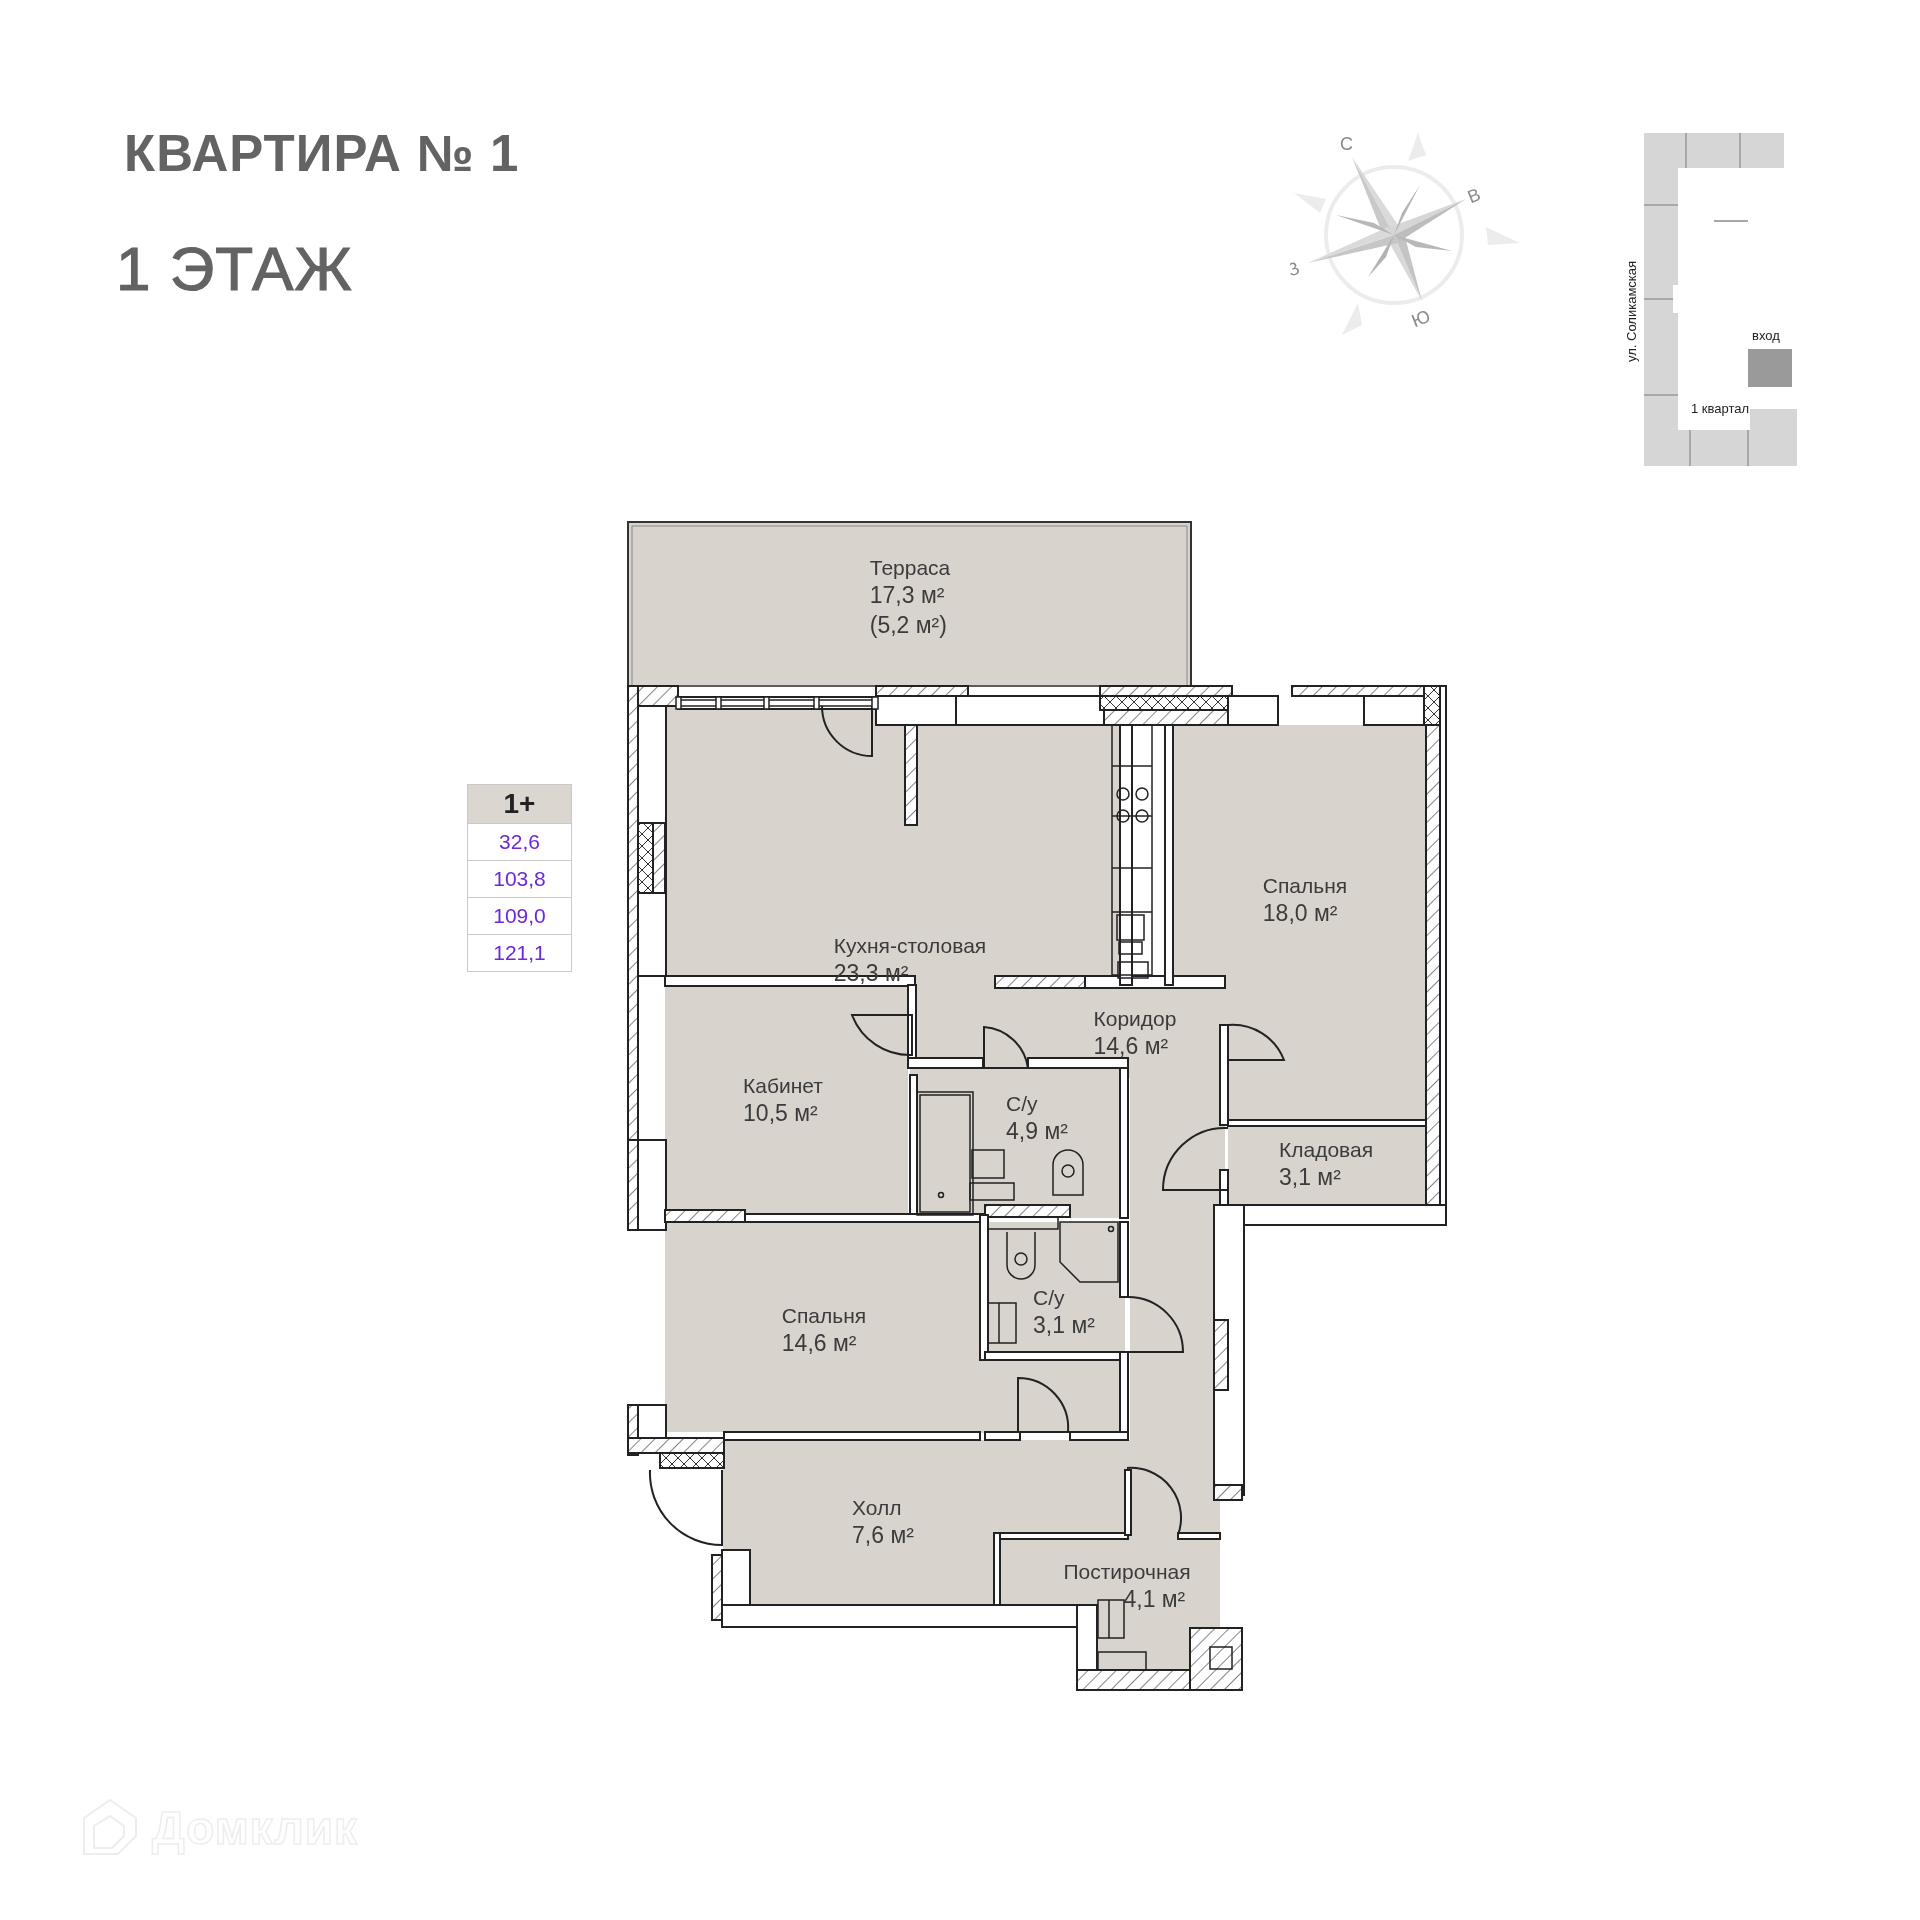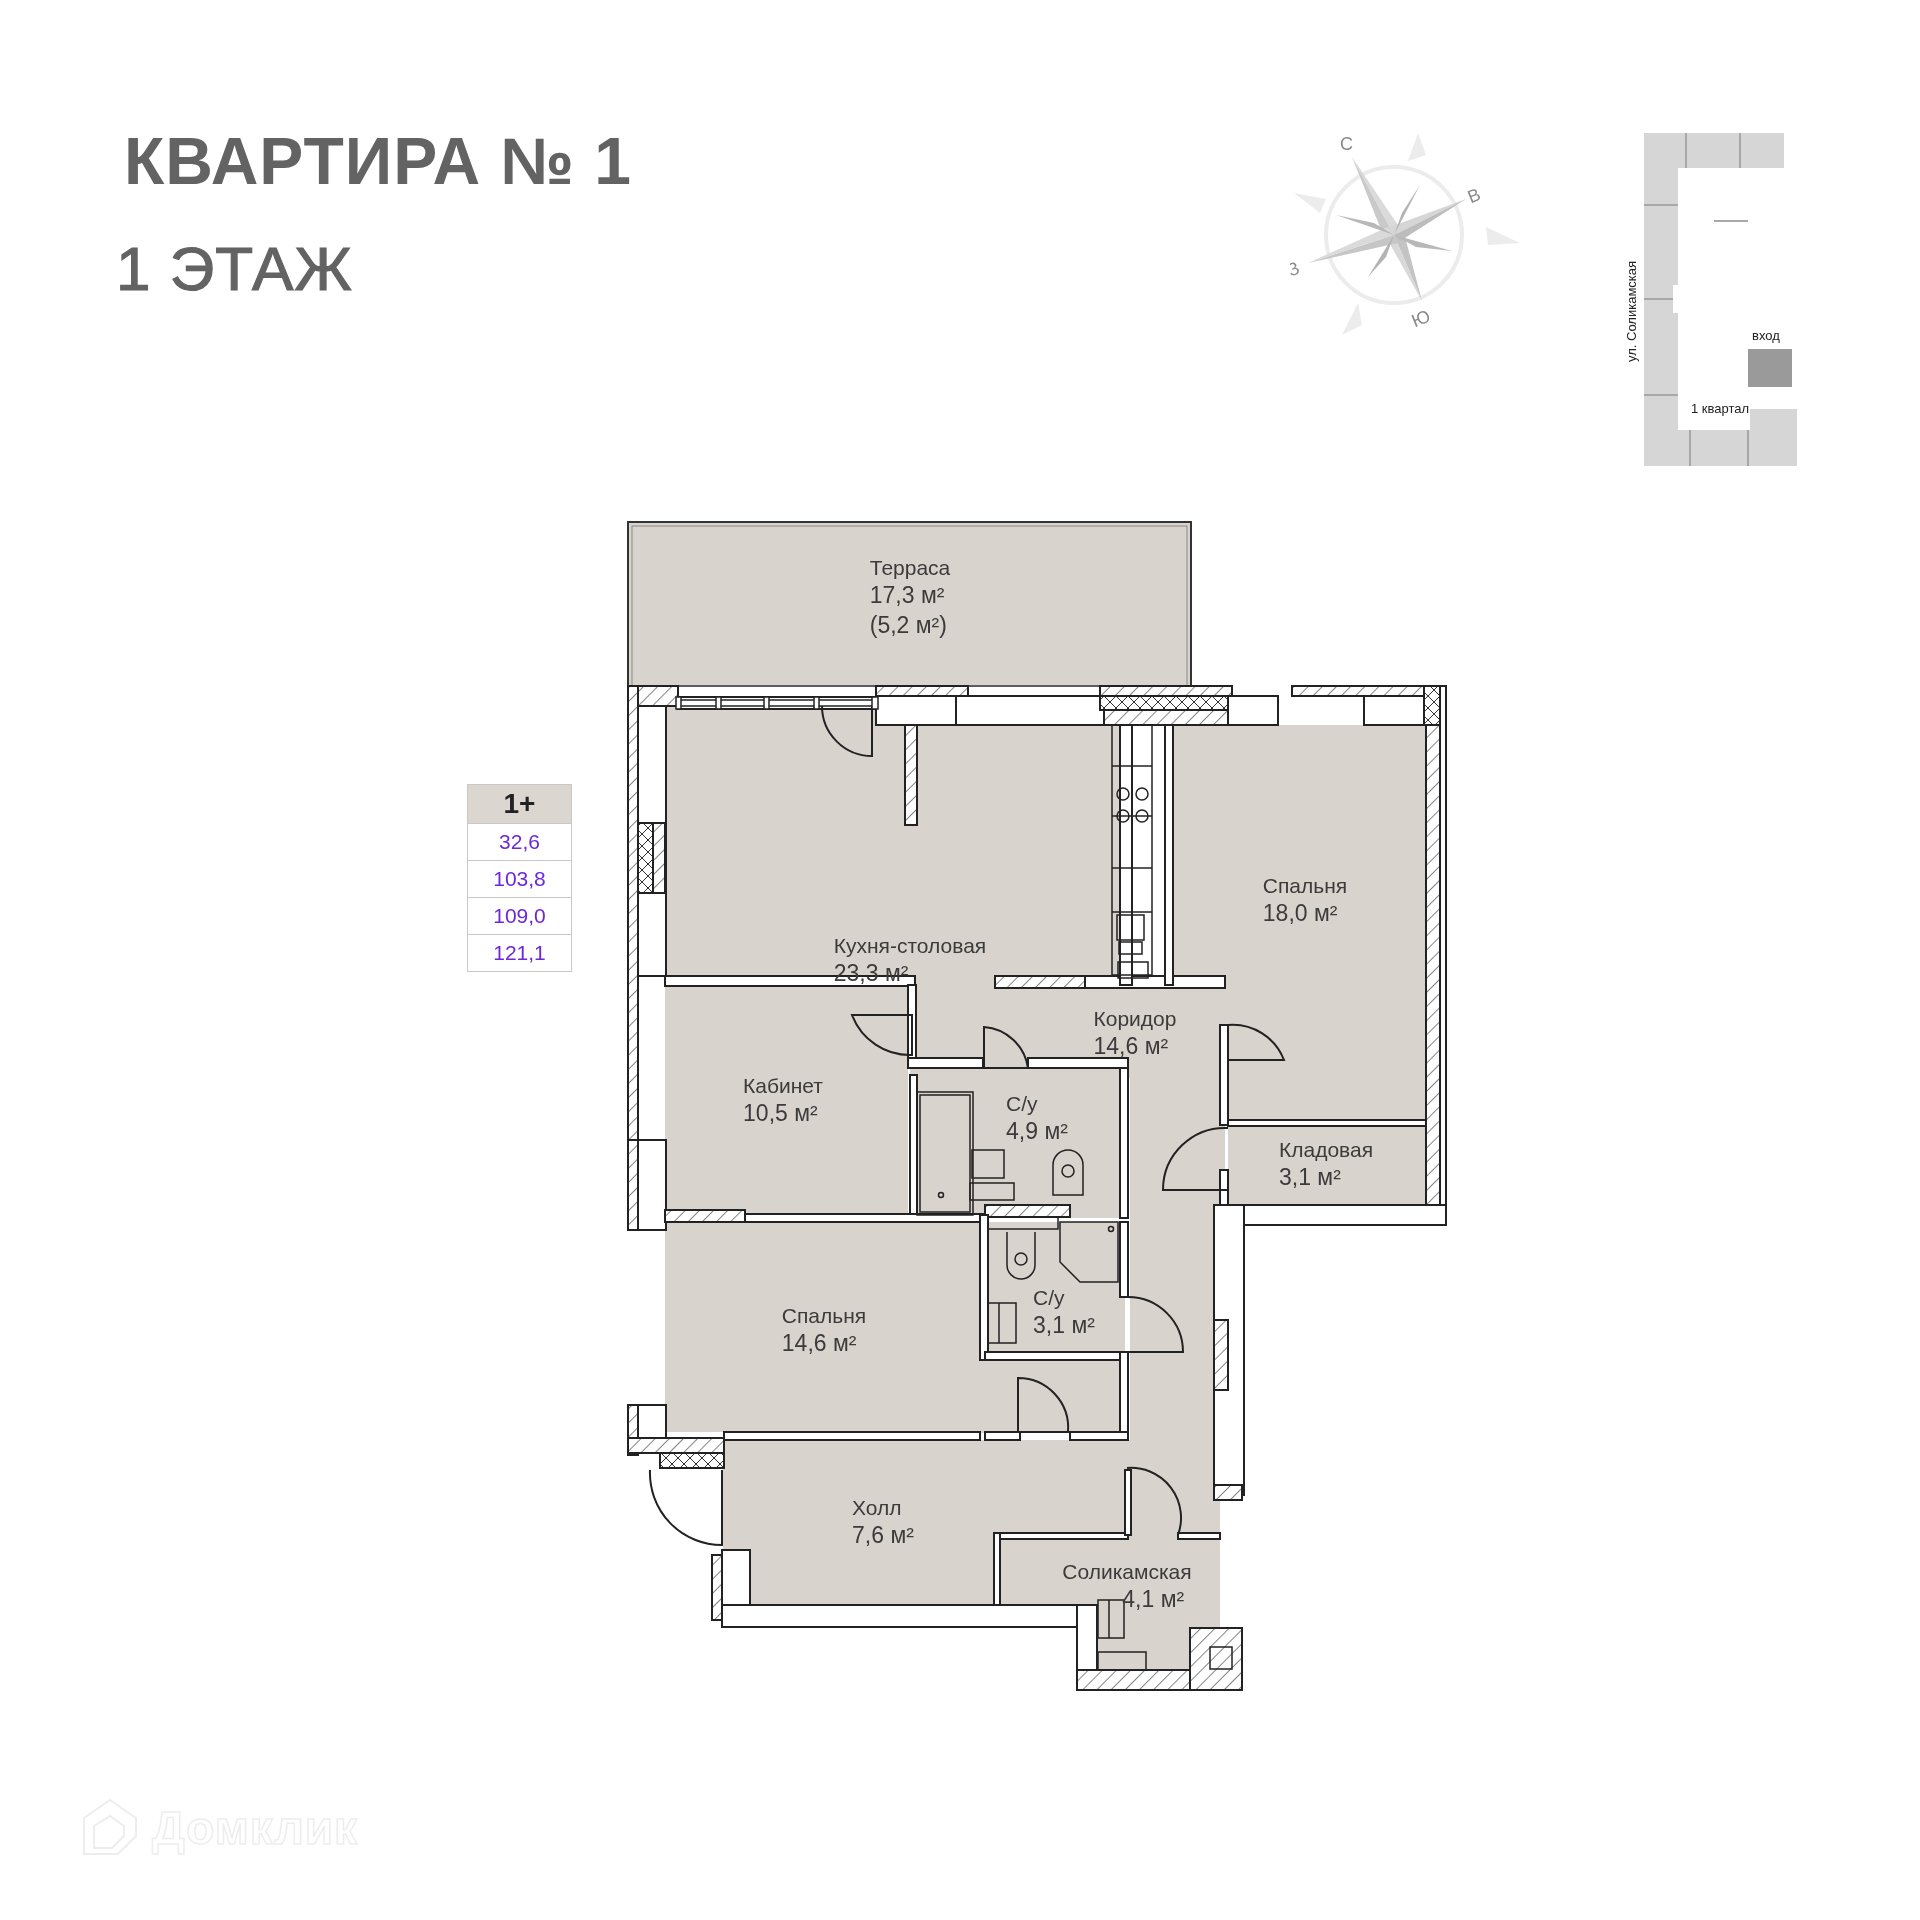--- a/index.html
+++ b/index.html
@@ -4,21 +4,21 @@
 <style>
   html, body { margin: 0; padding: 0; }
   body {
     width: 1920px; height: 1920px; position: relative; overflow: hidden;
     background: #ffffff;
     font-family: "Liberation Sans", "DejaVu Sans", sans-serif;
     color: #3a3a3a;
   }
   .title {
     position: absolute; left: 124px; top: 128px;
-    font-size: 66px; font-weight: 700; color: #636363; letter-spacing: 1px;
+    font-size: 51px; font-weight: 700; color: #636363; letter-spacing: 1px;
     line-height: 1;
   }
   .subtitle {
     position: absolute; left: 116px; top: 238px;
     font-size: 62px; font-weight: 400; color: #636363; letter-spacing: 1px;
     line-height: 1;
     -webkit-text-stroke: 1.2px #636363;
   }
   .compass { position: absolute; left: 1290px; top: 125px; width: 240px; height: 240px; }
   .site { position: absolute; left: 1595px; top: 125px; width: 240px; height: 360px; }
@@ -346,21 +346,21 @@
 </div>
 <div class="room-label" style="left:1064px; top:1284px;">
   <div>С/у</div>
   <div class="area">3,1 м²</div>
 </div>
 <div class="room-label" style="left:883px; top:1494px;">
   <div>Холл</div>
   <div class="area">7,6 м²</div>
 </div>
 <div class="room-label" style="left:1127px; top:1558px;">
-  <div>Соликамская</div>
+  <div>Постирочная</div>
   <div class="area" style="margin-left:60px;">4,1 м²</div>
 </div>
 
 <div class="watermark">
   <svg width="64" height="64" viewBox="0 0 64 64">
     <path d="M6,22 L32,4 L58,22 L58,40 L40,58 L6,58 Z" fill="#ffffff" stroke="#ececec" stroke-width="2"></path>
     <path d="M16,30 L32,20 L46,30 L46,40 L34,52 L16,52 Z" fill="#ffffff" stroke="#ececec" stroke-width="2"></path>
   </svg>
   <span>Домклик</span>
 </div>

